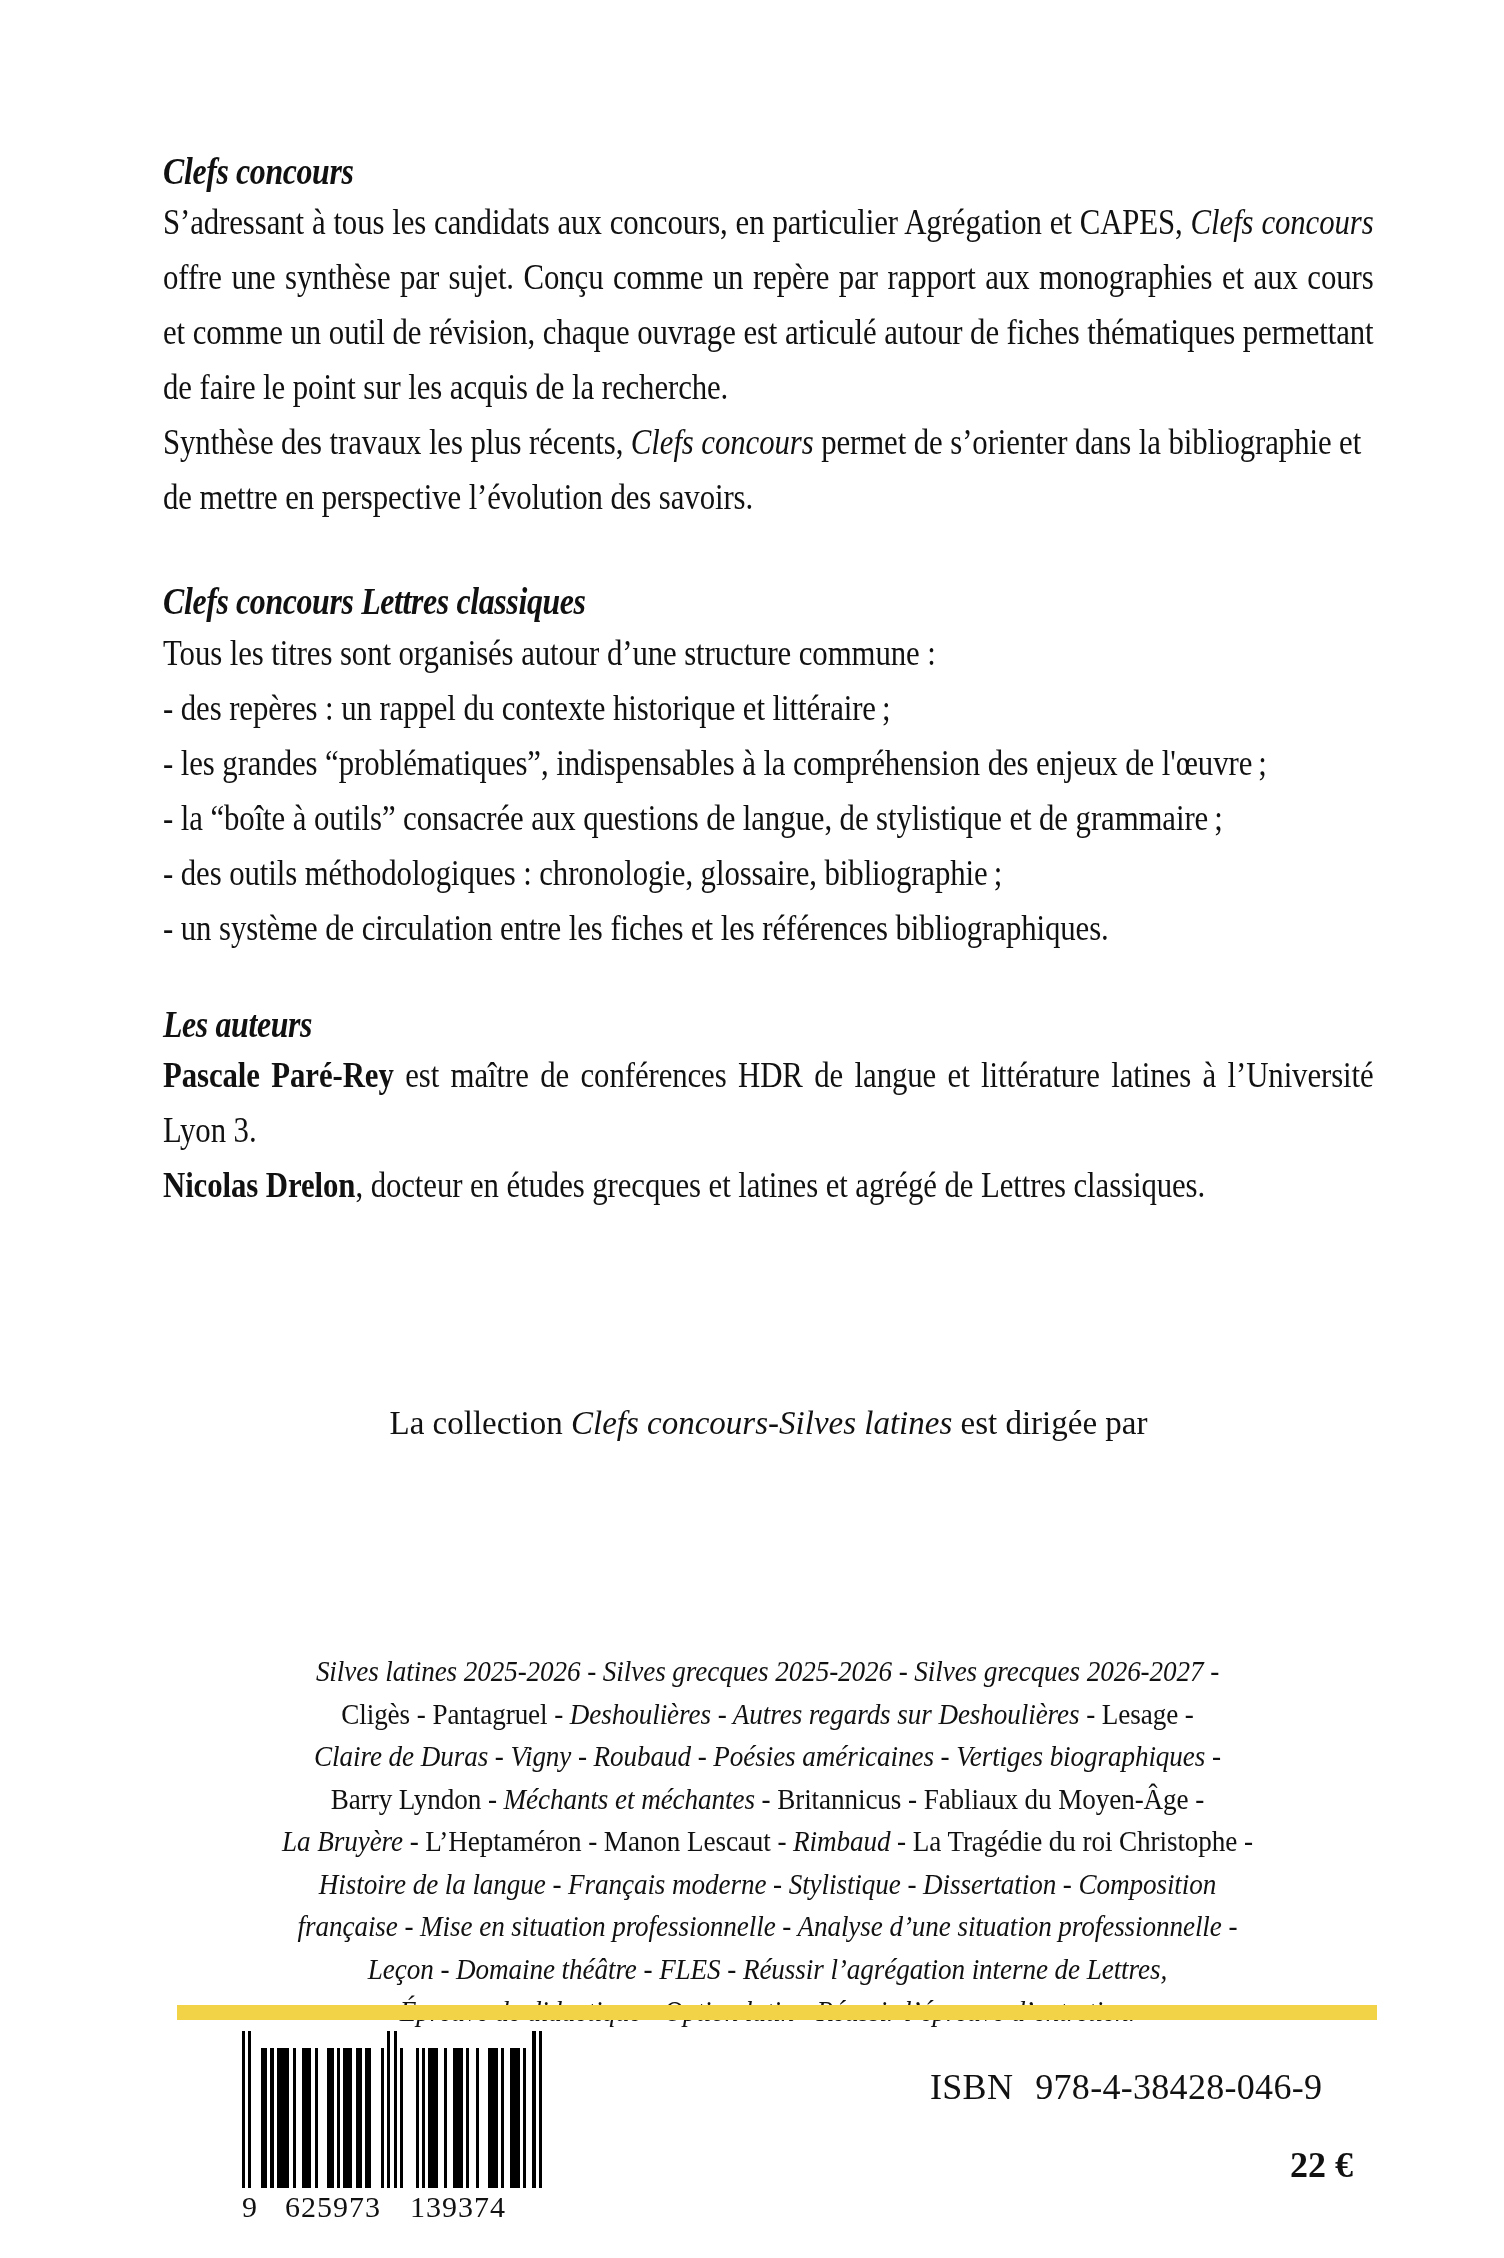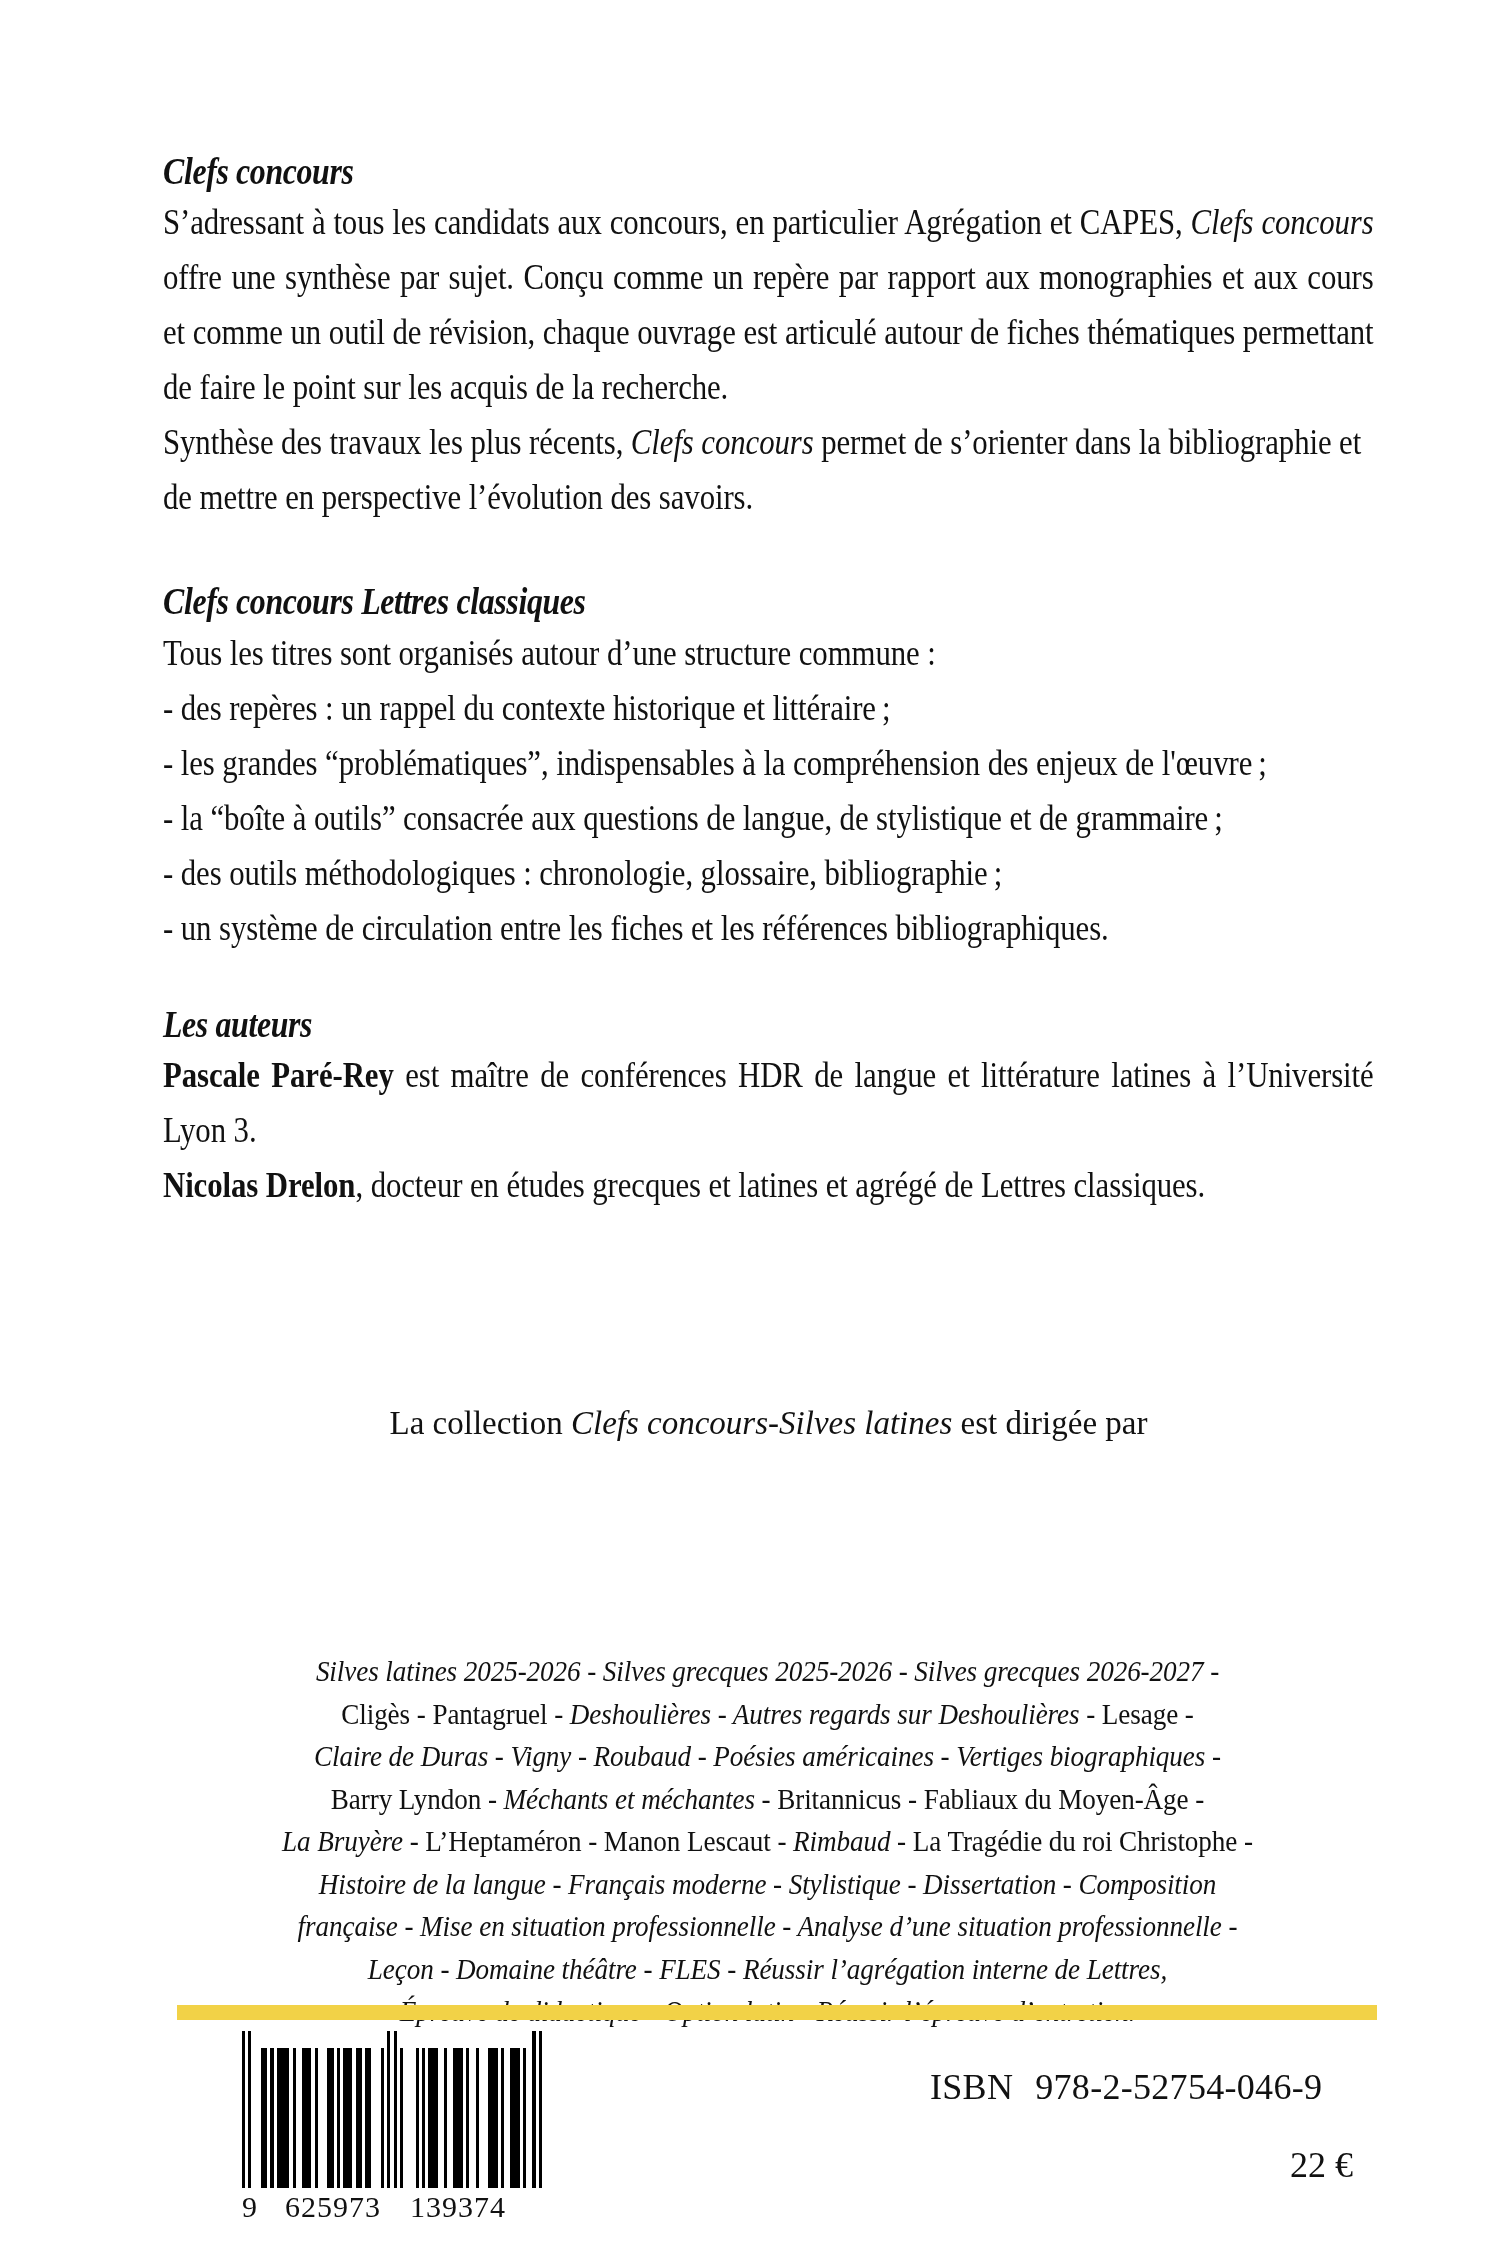--- a/index.html
+++ b/index.html
@@ -150,20 +150,21 @@
     white-space: nowrap;
   }
   .isbn-line .num { margin-left: 22px; }
 
   .price-line {
     position: absolute;
     left: 1290px;
     top: 124px;
     font-size: 36px;
     white-space: nowrap;
+    font-weight: bold;
   }
 </style>
 </head>
 <body>
 
 <div class="page">
 
   <div class="content">
 
     <h2 class="section-head">Clefs concours</h2>
@@ -276,19 +277,19 @@
           <span style="width: 3.15789px; background: transparent;"></span>
           <span class="tall" style="width: 3.15789px; background: rgb(0, 0, 0);"></span>
         </div>
       <div class="barcode-digits">
         <span class="d0">9</span>
         <span class="d1">625973</span>
         <span class="d2">139374</span>
       </div>
     </div>
 
-    <div class="isbn-line"><span>ISBN</span><span class="num">978-2-52754-046-9</span></div>
+    <div class="isbn-line"><span>ISBN</span><span class="num">978-4-38428-046-9</span></div>
 
     <div class="price-line">22 €</div>
 
   </div>
 
 </div>
 
 </body></html>

